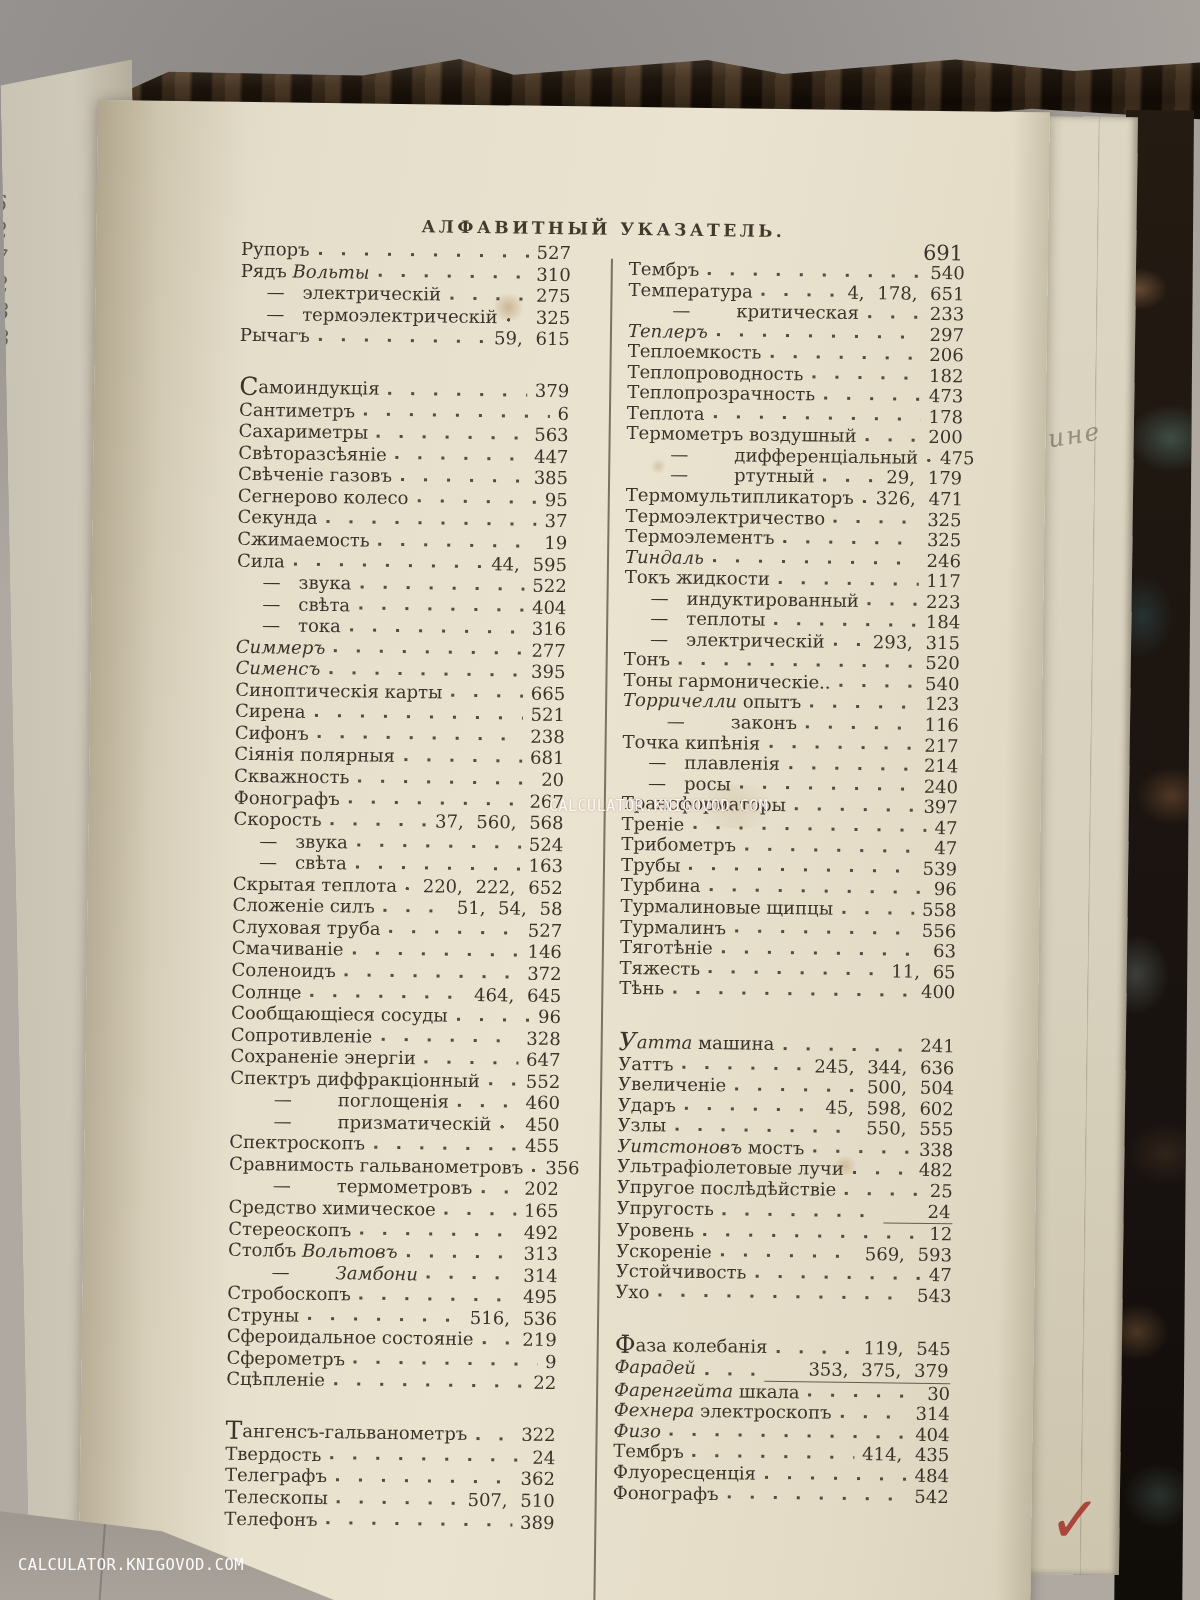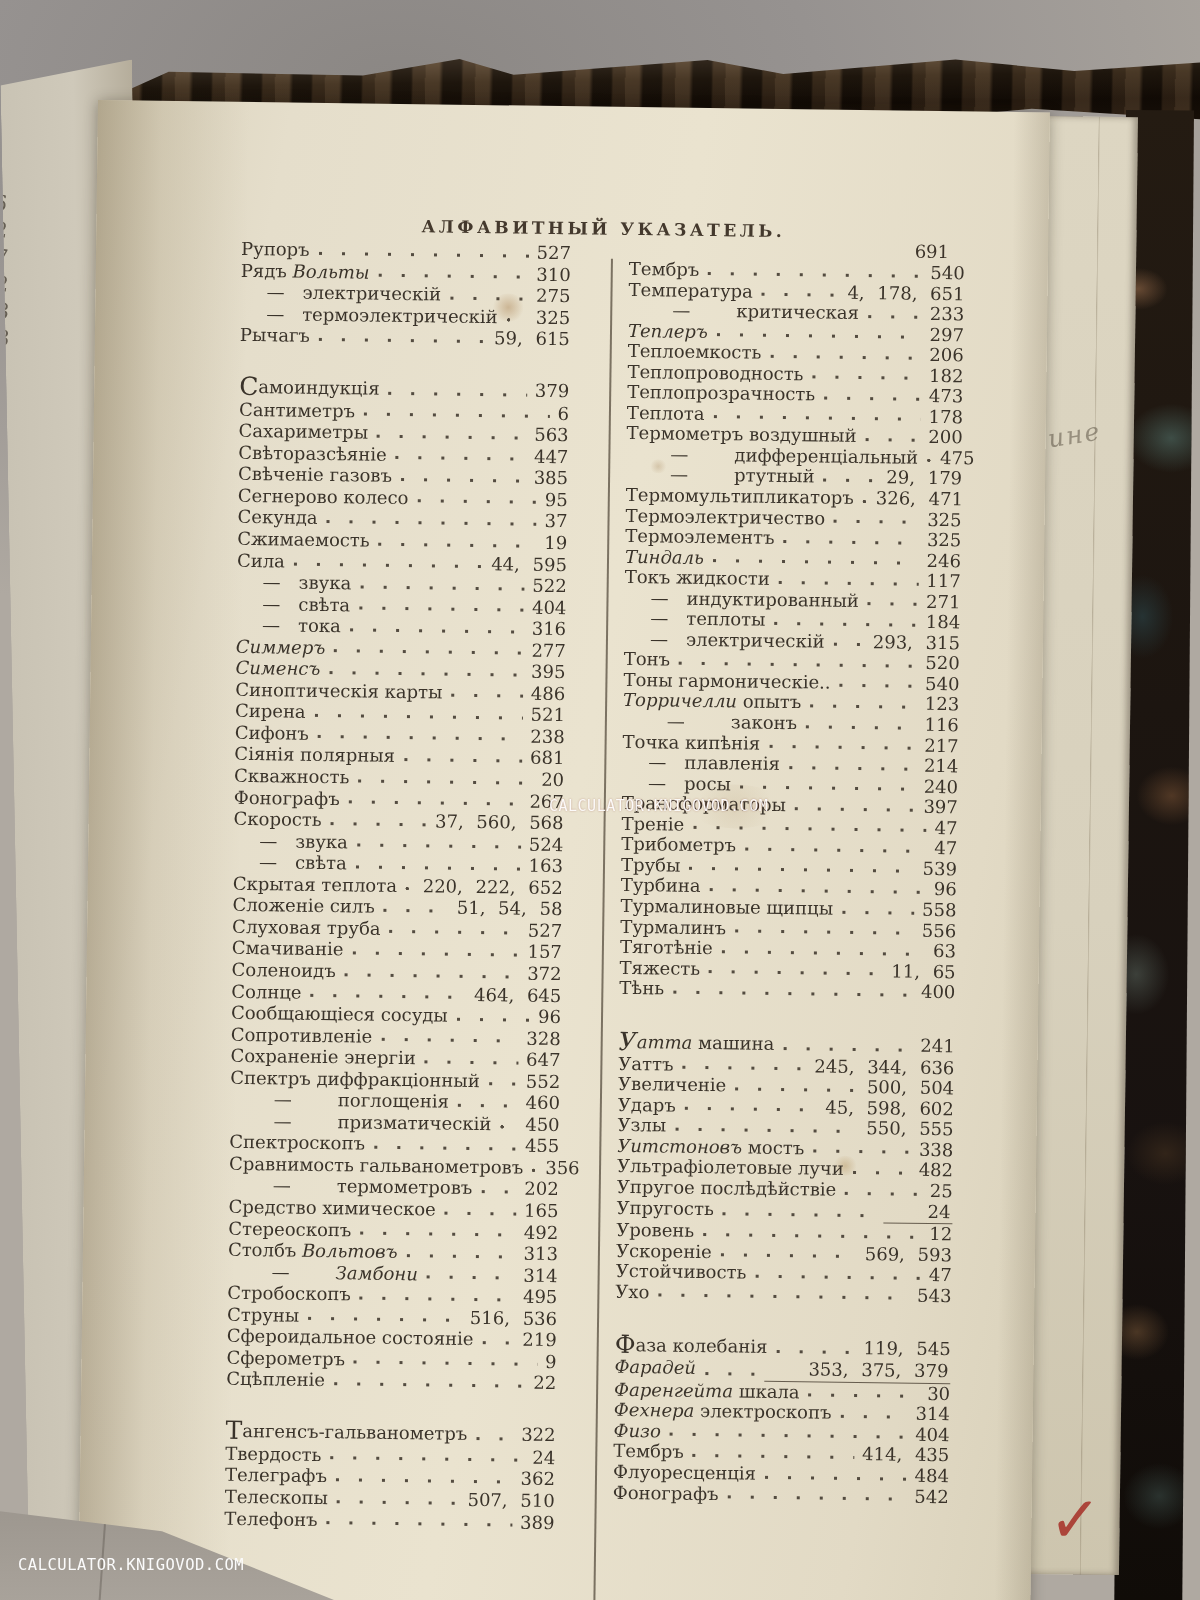--- a/index.html
+++ b/index.html
@@ -80,21 +80,21 @@
     background:linear-gradient(270deg, rgba(104,92,68,.22), rgba(0,0,0,0));}
 
   .page-stain{position:absolute;border-radius:50%;pointer-events:none;}
   .stain-1{left:396px;top:188px;width:34px;height:28px;background:radial-gradient(circle,rgba(158,112,58,.38),rgba(158,112,58,0) 70%);}
   .stain-2{left:598px;top:676px;width:96px;height:44px;background:radial-gradient(circle,rgba(160,130,80,.14),rgba(160,130,80,0) 70%);}
   .stain-3{left:748px;top:1046px;width:26px;height:20px;background:radial-gradient(circle,rgba(168,128,66,.34),rgba(168,128,66,0) 70%);}
   .stain-4{left:556px;top:352px;width:18px;height:14px;background:radial-gradient(circle,rgba(150,110,60,.25),rgba(150,110,60,0) 70%);}
 
   .page-header{position:absolute;left:145px;top:112px;width:724px;text-align:center;}
   .header-title{font-size:17px;font-weight:700;letter-spacing:3.5px;color:#44392d;white-space:nowrap;}
-  .page-number{position:absolute;right:16px;top:18px;font-size:18px;color:#3d342a;}
+  .page-number{position:absolute;right:2px;top:18px;font-size:21px;color:#3d342a;}
 
   .col-divider{position:absolute;left:515px;top:152px;width:1.6px;height:1348px;background:rgba(86,76,62,.75);}
 
   .col{position:absolute;}
   .col-left{left:145px;top:136px;width:330px;}
   .col-right{left:533px;top:152px;width:336px;}
   .group{margin-bottom:28px;}
   .col-right .group{margin-bottom:30px;}
 
   .entry{display:flex;align-items:baseline;white-space:nowrap;color:#3a332a;font-size:18px;}
@@ -263,21 +263,21 @@
             <span class="nums">277</span>
           </div>
           <div class="entry">
             <span class="label"><i>Сименсъ</i></span>
             <span class="dots"></span>
             <span class="nums">395</span>
           </div>
           <div class="entry">
             <span class="label">Синоптическія карты</span>
             <span class="dots"></span>
-            <span class="nums">486</span>
+            <span class="nums">665</span>
           </div>
           <div class="entry">
             <span class="label">Сирена</span>
             <span class="dots"></span>
             <span class="nums">521</span>
           </div>
           <div class="entry">
             <span class="label">Сифонъ</span>
             <span class="dots"></span>
             <span class="nums">238</span>
@@ -323,21 +323,21 @@
             <span class="nums">51, 54, 58</span>
           </div>
           <div class="entry">
             <span class="label">Слуховая труба</span>
             <span class="dots"></span>
             <span class="nums">527</span>
           </div>
           <div class="entry">
             <span class="label">Смачиваніе</span>
             <span class="dots"></span>
-            <span class="nums">157</span>
+            <span class="nums">146</span>
           </div>
           <div class="entry">
             <span class="label">Соленоидъ</span>
             <span class="dots"></span>
             <span class="nums">372</span>
           </div>
           <div class="entry">
             <span class="label">Солнце</span>
             <span class="dots"></span>
             <span class="nums">464, 645</span>
@@ -539,21 +539,21 @@
             <span class="nums">246</span>
           </div>
           <div class="entry">
             <span class="label">Токъ жидкости</span>
             <span class="dots"></span>
             <span class="nums">117</span>
           </div>
           <div class="entry">
             <span class="label ind1"><span class="dash">—</span>индуктированный</span>
             <span class="dots"></span>
-            <span class="nums">271</span>
+            <span class="nums">223</span>
           </div>
           <div class="entry">
             <span class="label ind1"><span class="dash">—</span>теплоты</span>
             <span class="dots"></span>
             <span class="nums">184</span>
           </div>
           <div class="entry">
             <span class="label ind1"><span class="dash">—</span>электрическій</span>
             <span class="dots"></span>
             <span class="nums">293, 315</span>

